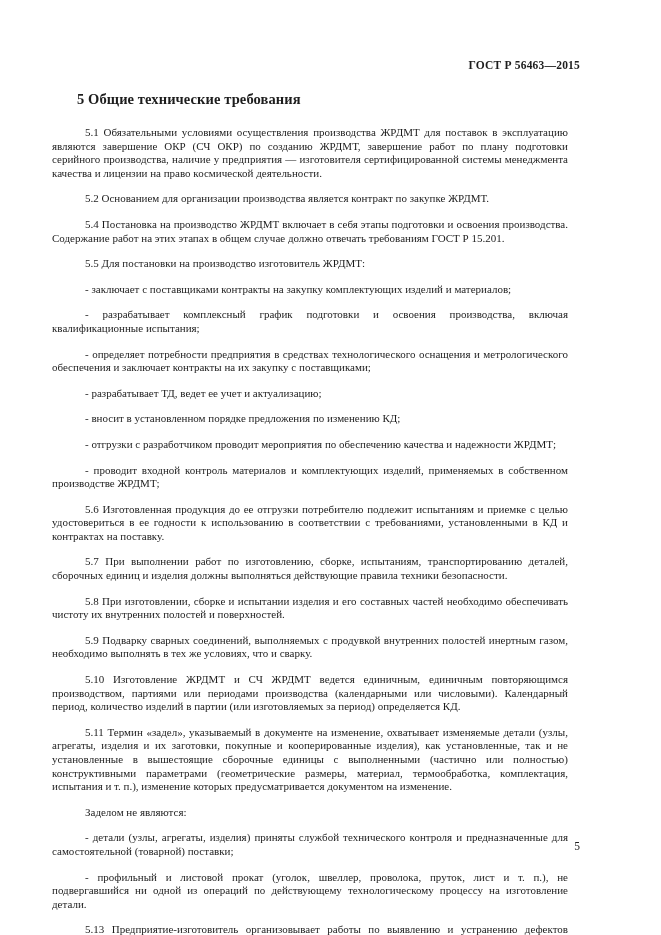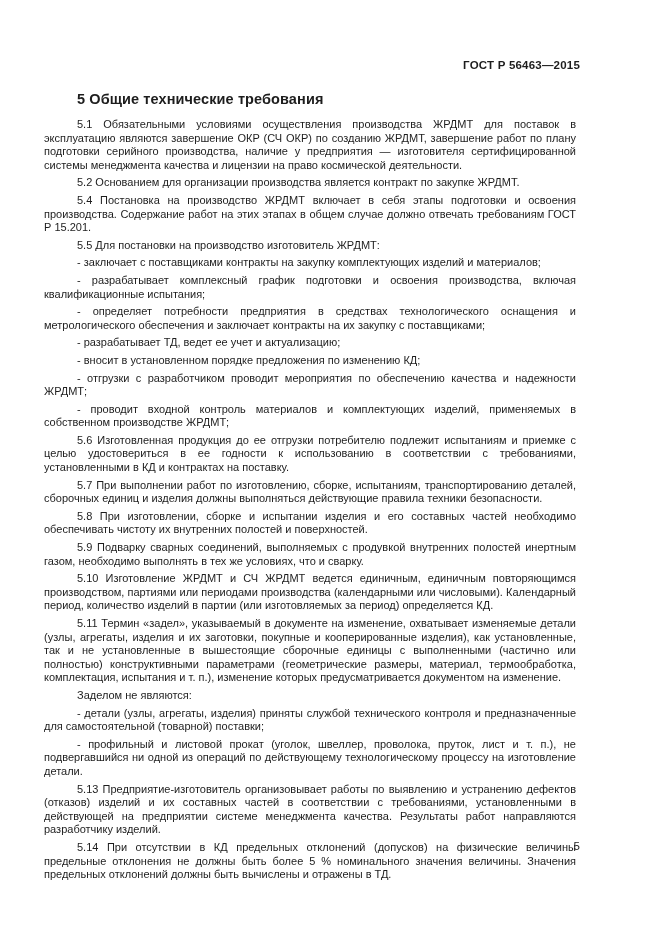--- a/index.html
+++ b/index.html
@@ -7,20 +7,21 @@
     width: 661px; height: 935px;
     background: #ffffff;
     font-family: "Liberation Sans", "DejaVu Sans", sans-serif;
     color: #1d1d1d;
   }
   .page {
     position: relative;
     width: 580px; height: 935px;
     background: #ffffff;
     overflow: hidden;
+    font-family: Liberation Serif, serif;
   }
   .doc-ref {
     position: absolute;
     top: 59px; left: 40px; width: 540px;
     text-align: right;
     font-size: 11.5px;
     font-weight: 700;
     letter-spacing: 0.2px;
   }
   .heading {
@@ -32,21 +33,21 @@
     letter-spacing: 0.1px;
   }
   .body-text {
     position: absolute;
     top: 114px; left: 40px; width: 540px;
     font-size: 11px;
     line-height: 13.6px;
     text-align: justify;
   }
   .body-text p {
-    margin: 4px;
+    margin: 12px;
     padding: 0;
     text-indent: 33px;
   }
   .page-num {
     position: absolute;
     top: 840px; left: 40px; width: 540px;
     text-align: right;
     font-size: 11.5px;
   }
 </style>

